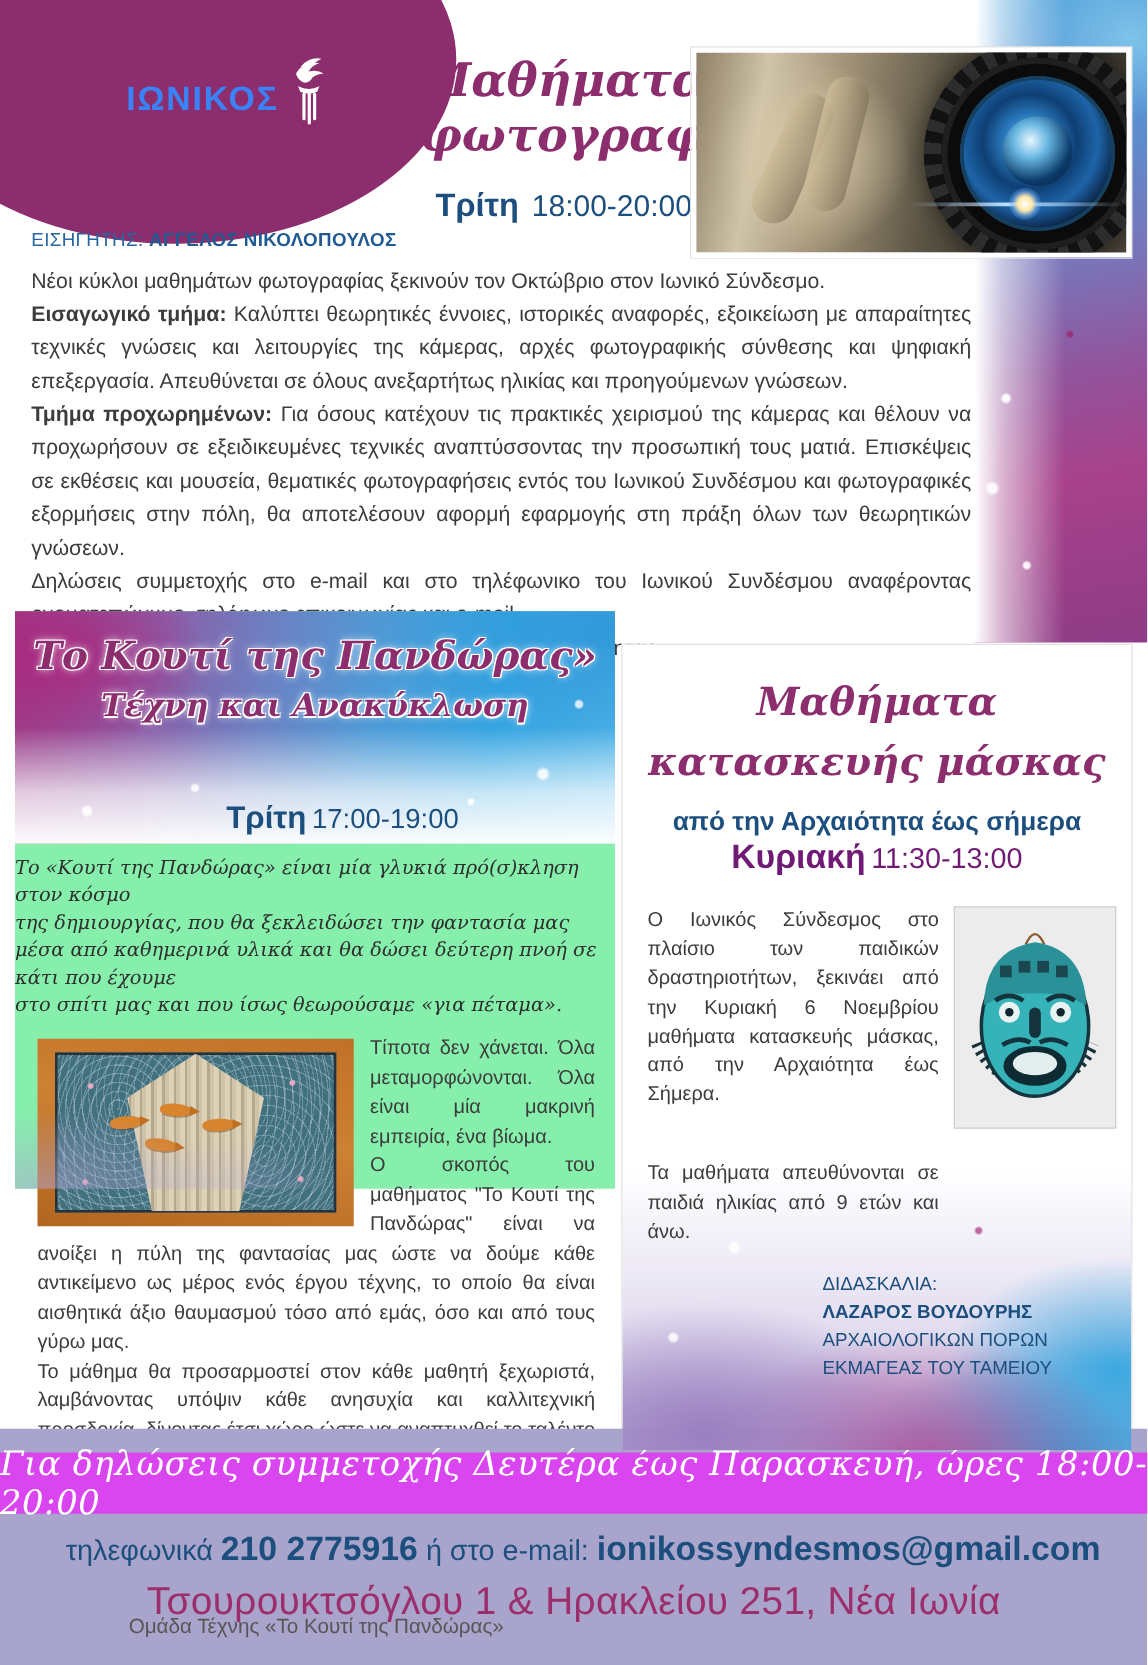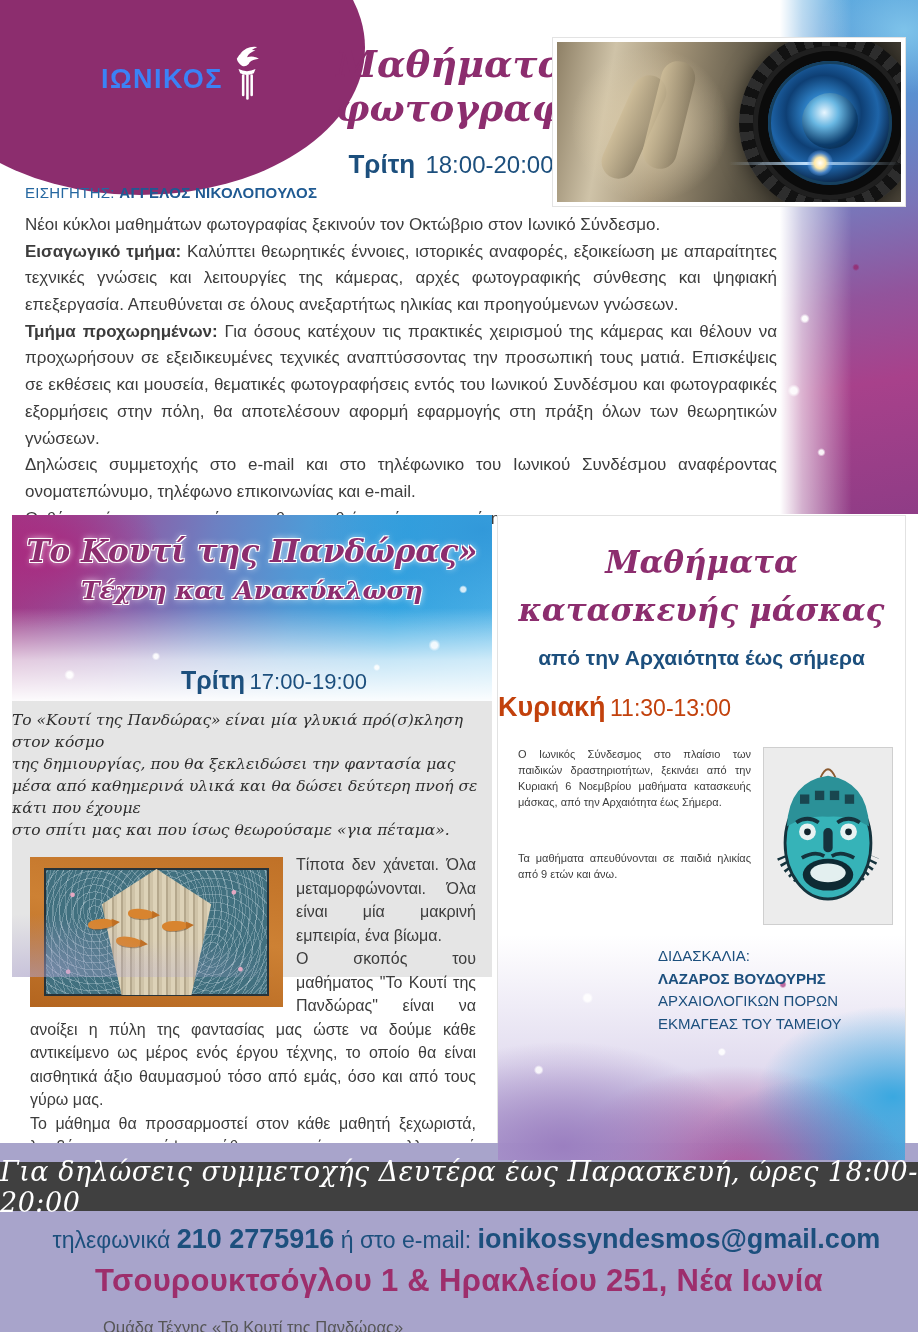--- a/index.html
+++ b/index.html
@@ -95,21 +95,21 @@
   .presenter b { color:#1f5a92; }
 
   
   .intro-text { position:absolute; left:25px; top:212px; width:752px; font-size:17px; line-height:1.57; text-align:justify; color:#3c3c3c; }
   .intro-text p { margin:0; }
   .intro-text .blocksep { margin-top:22px; }
   .lead { font-weight:bold; }
 
   
   .pandora {
-    position:absolute; left:12px; top:515px; width:480px; height:462px; background:#e5e5e5;
+    position:absolute; left:12px; top:489px; width:480px; height:462px; background:#86efac;
   }
   .pandora-header { position:relative; height:186px; }
   .pandora-header-art {
     position:absolute; inset:0;
     background-image:
       radial-gradient(9px 9px at 12% 86%, rgba(255,255,255,.95) 30%, rgba(255,255,255,0) 60%),
       radial-gradient(7px 7px at 30% 76%, rgba(255,255,255,.9) 30%, rgba(255,255,255,0) 60%),
       radial-gradient(6px 6px at 76% 82%, rgba(255,255,255,.9) 30%, rgba(255,255,255,0) 60%),
       radial-gradient(10px 10px at 88% 70%, rgba(255,255,255,.85) 30%, rgba(255,255,255,0) 60%),
       radial-gradient(5px 5px at 60% 88%, rgba(255,255,255,.85) 40%, rgba(255,255,255,0) 70%),
@@ -177,25 +177,25 @@
   .mask-panel {
     position:absolute; left:497px; top:515px; width:409px; height:646px;
     background:#fff; border:1px solid #e2e2e2; overflow:hidden;
   }
   .mask-title {
     position:relative; z-index:2; text-align:center; color:#8c2d6e;
     font-family:"DejaVu Serif", serif; font-style:italic; font-weight:bold;
     font-size:31px; line-height:1.55; padding-top:22px;
   }
   .mask-subtitle { position:relative; z-index:2; text-align:center; color:#1c4f7d; font-weight:bold; font-size:21px; margin-top:12px; }
-  .mask-sched { position:relative; z-index:2; margin-top:22px; color:#c2410c; }
+  .mask-sched { position:relative; z-index:2; text-align:center; color:#701a75; }
   .mask-sched .day { font-weight:bold; font-size:27px; }
   .mask-sched .time { font-size:23px; }
   .mask-content { position:relative; z-index:2; display:flex; gap:12px; padding:24px 12px 0 20px; }
-  .mask-text { width:243px; font-size:11px; line-height:1.45; text-align:justify; color:#3c3c3c; }
+  .mask-text { width:243px; font-size:16px; line-height:1.45; text-align:justify; color:#3c3c3c; }
   .mask-text .gap { height:40px; }
   .mask-card {
     flex:none; width:130px; height:178px; background:#ececec; border:1px solid #cfcfcf;
     display:flex; align-items:center; justify-content:center;
   }
   .teacher { position:relative; z-index:2; width:235px; margin:20px 12px 0 auto; text-align:left; color:#1c4f7d; font-size:15px; line-height:1.5; }
   .mask-wash {
     position:absolute; left:0; right:0; bottom:0; height:225px; z-index:1;
     background-image:
       radial-gradient(8px 8px at 22% 28%, rgba(255,255,255,.9) 40%, transparent 70%),
@@ -204,25 +204,25 @@
       radial-gradient(7px 7px at 10% 60%, rgba(255,255,255,.85) 40%, transparent 70%),
       radial-gradient(260px 150px at 16% 94%, #9b7fc0 0%, rgba(155,127,192,0) 70%),
       radial-gradient(250px 160px at 58% 108%, #b4539a 0%, rgba(180,83,154,0) 70%),
       radial-gradient(210px 140px at 97% 72%, #3aa8e0 0%, rgba(58,168,224,0) 65%),
       radial-gradient(230px 130px at 86% 102%, #2f9fd8 0%, rgba(47,159,216,0) 70%),
       linear-gradient(to bottom, rgba(255,255,255,0) 0%, rgba(197,186,224,.5) 58%, #b3a7d4 100%);
   }
 
   
   .footer { position:absolute; left:0; top:1143px; width:918px; height:189px; background:#a8a4cb; }
-  .banner { margin-top:19px; height:49px; background:#404040; display:flex; align-items:center; justify-content:center; }
+  .banner { margin-top:19px; height:49px; background:#d946ef; display:flex; align-items:center; justify-content:center; }
   .banner-text { color:#ffffff; font-family:"DejaVu Serif", serif; font-style:italic; font-size:27px; letter-spacing:.5px; }
   .phone-line { text-align:center; color:#1c4f7d; font-size:23px; margin-top:13px;margin-left:15px; }
   .phone-line .strong { font-weight:bold; font-size:27px; }
-  .address { text-align:center; color:#9d2e6c; font-weight:bold; font-size:31px; margin-top:8px; letter-spacing:.3px; }
+  .address { text-align:center; color:#9d2e6c; font-weight:normal; font-size:31px; margin-top:8px; letter-spacing:.3px; }
 </style>
 </head>
 <body>
 
 <div class="page">
 
   <div class="top-wash"></div>
 
   <div class="ellipse"></div>
   <div class="logo-row">

